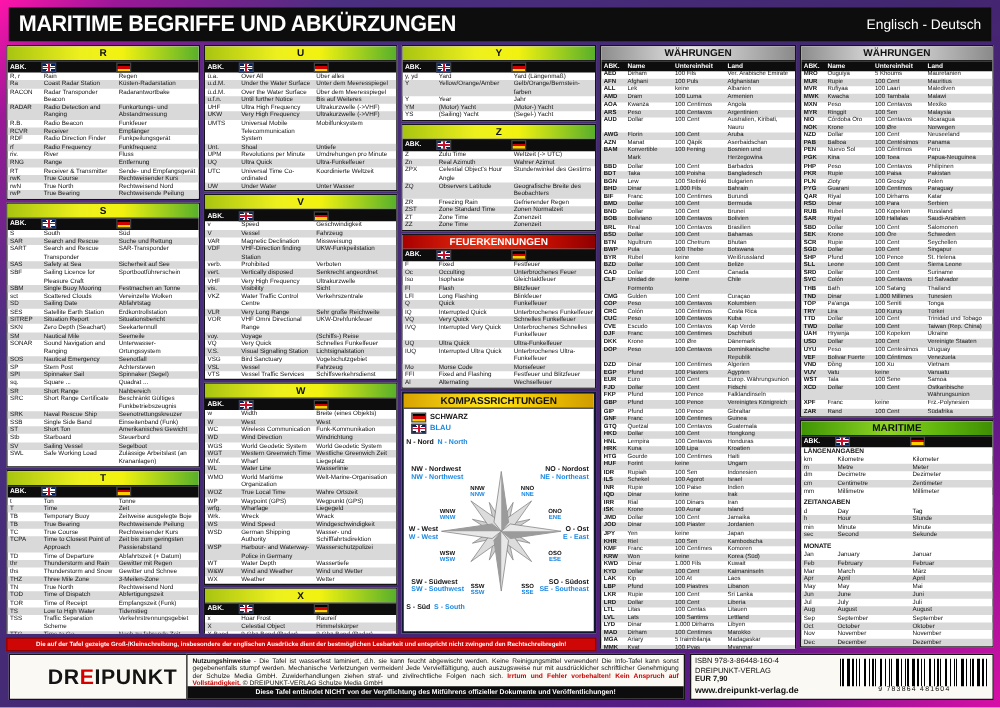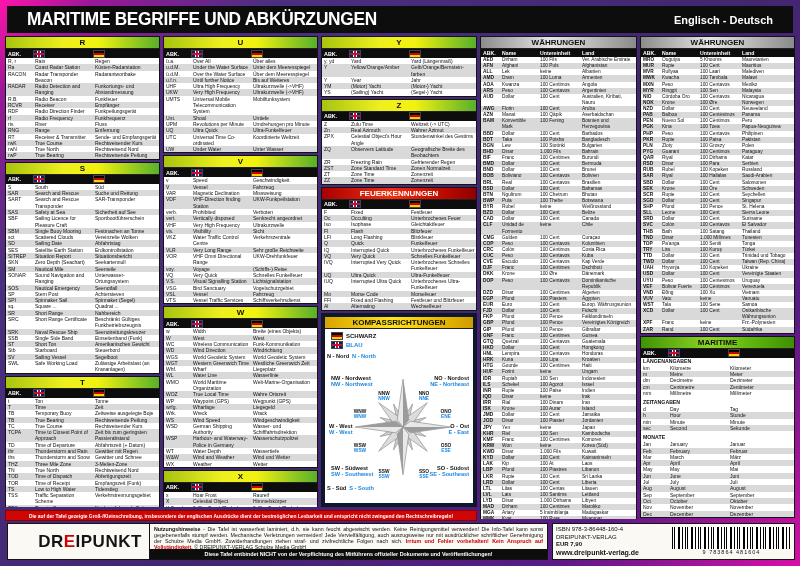--- a/index.html
+++ b/index.html
@@ -4,23 +4,23 @@
 <style>
   html,body{margin:0;padding:0;}
   body{
     width:800px;height:566px;overflow:hidden;position:relative;
     font-family:"Liberation Sans",sans-serif;color:#111;
     background:linear-gradient(135deg,#ff14aa 0%,#9a1898 7%,#4a2f80 20%,#41276e 55%,#5a1a86 82%,#d80fa6 100%);
   }
   .board{position:absolute;left:3px;top:3px;right:3px;bottom:3px;background:transparent;}
   
   .hdr{position:absolute;left:7px;top:6px;width:786px;height:27px;background:#0d0d0d;
-       display:flex;align-items:center;justify-content:space-between;padding:0 20px;box-sizing:border-box;}
+       display:flex;align-items:center;justify-content:space-between;padding:0 8px;box-sizing:border-box;}
   .hdr .title{color:#fff;font-weight:bold;font-size:18px;letter-spacing:-0.3px;transform:scaleX(.96);transform-origin:left;white-space:nowrap;}
-  .hdr .lang{color:#fff;font-weight:bold;font-size:11px;white-space:nowrap;}
+  .hdr .lang{color:#fff;font-weight:normal;font-size:11px;white-space:nowrap;}
   
   .col{position:absolute;top:36px;display:flex;flex-direction:column;gap:2px;overflow:hidden;}
   .col1{left:5px;width:155px;height:471px;}
   .col2{left:163px;width:155px;height:471px;}
   .col3{left:321px;width:156px;height:471px;}
   .col4{left:480px;width:157px;height:483px;}
   .col5{left:640px;width:155px;height:483px;}
   .tbl{background:#fff;border:1px solid #141414;flex:0 0 auto;overflow:hidden;}
   
   .sec-head{height:11px;line-height:11px;text-align:center;font-weight:bold;font-size:8px;
@@ -60,21 +60,21 @@
   .rows .ctr:nth-of-type(even){background:#d9d9d9;}
   .ctr span{padding:0 1px 0 2px;box-sizing:border-box;}
   .cc1{width:19px;font-weight:bold;}
   .cc2{width:38px;}
   .cc3{width:42px;}
   .cc4{flex:1;}
   
   .sub-row{font-weight:bold;font-size:5.2px;line-height:7px;padding-left:2px;background:#fff;}
   .gap6{height:3px;background:#fff;}
   
-  .kbox{background:#fff;border:4px solid #0f172a;flex:1 1 auto;position:relative;overflow:hidden;}
+  .kbox{background:#fff;border:2px solid #0f172a;flex:1 1 auto;position:relative;overflow:hidden;}
   .legend{position:absolute;left:6px;top:15px;font-size:6px;font-weight:bold;}
   .legend .lrow{display:flex;align-items:center;gap:3px;height:9px;}
   .legend .blue{color:#1b87e0;}
   .rose{position:absolute;left:26px;top:58px;}
   .cp{position:absolute;font-size:4.8px;line-height:5.6px;}
   .cp .de{display:block;color:#111;font-weight:bold;}
   .cp .en{display:block;color:#1b87e0;font-weight:bold;}
   .cp.major{font-size:5.6px;line-height:6.4px;}
   .cp.ctr{left:0;width:156px;text-align:center;}
   .cp.n{top:36px;} .cp.s{top:168px;}

